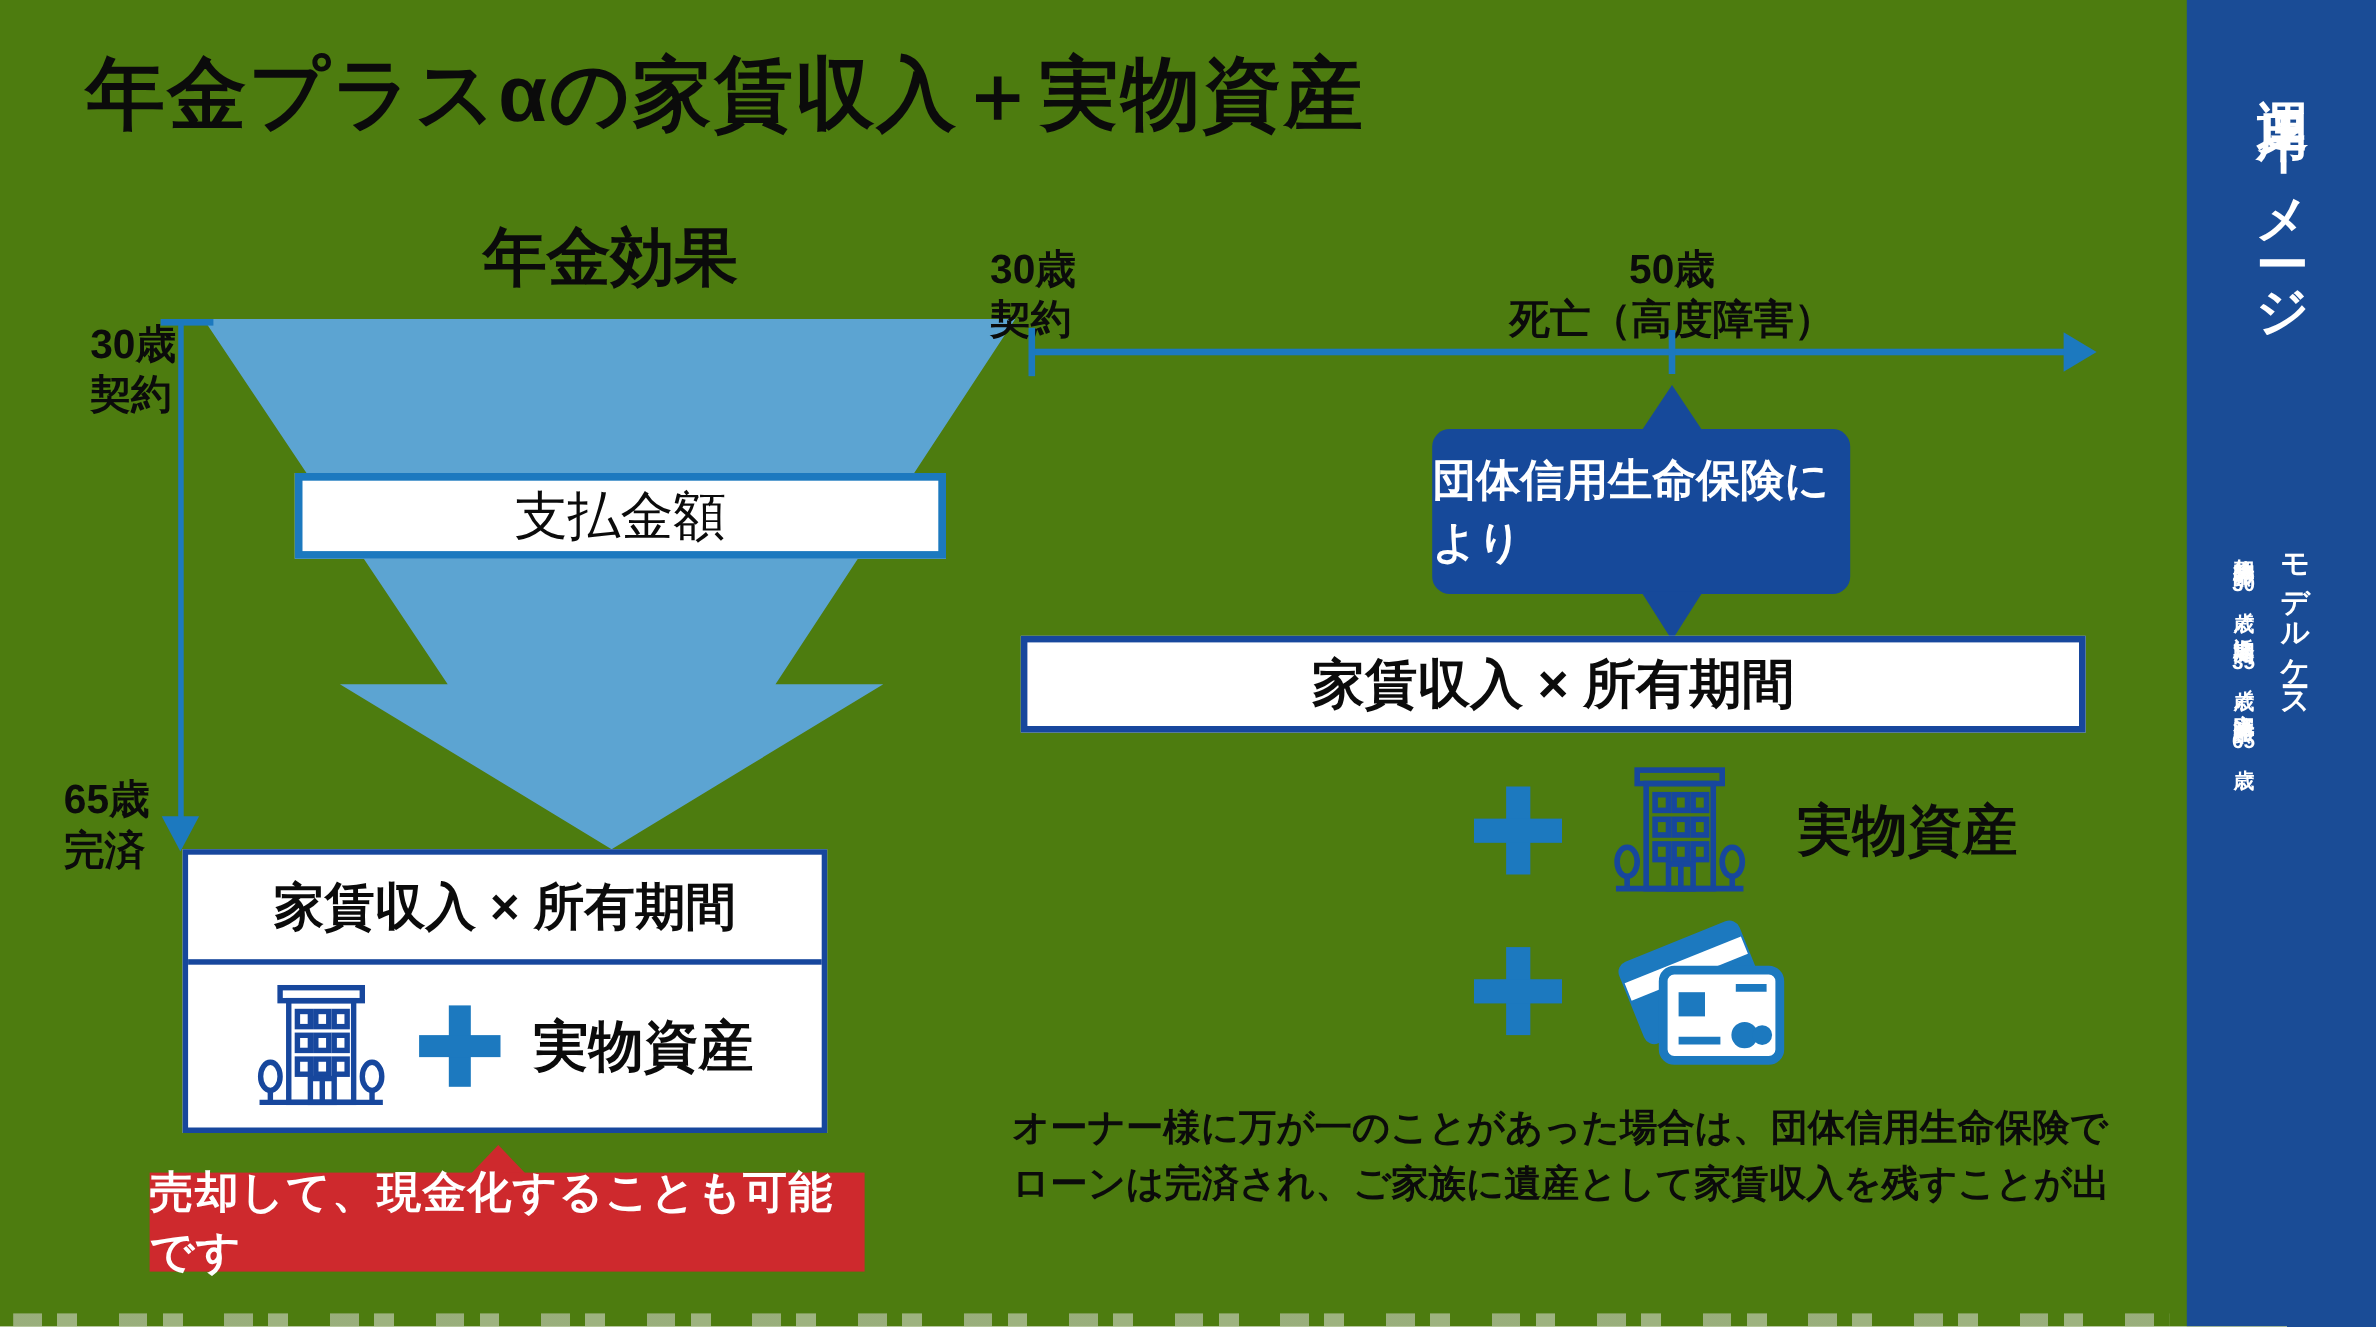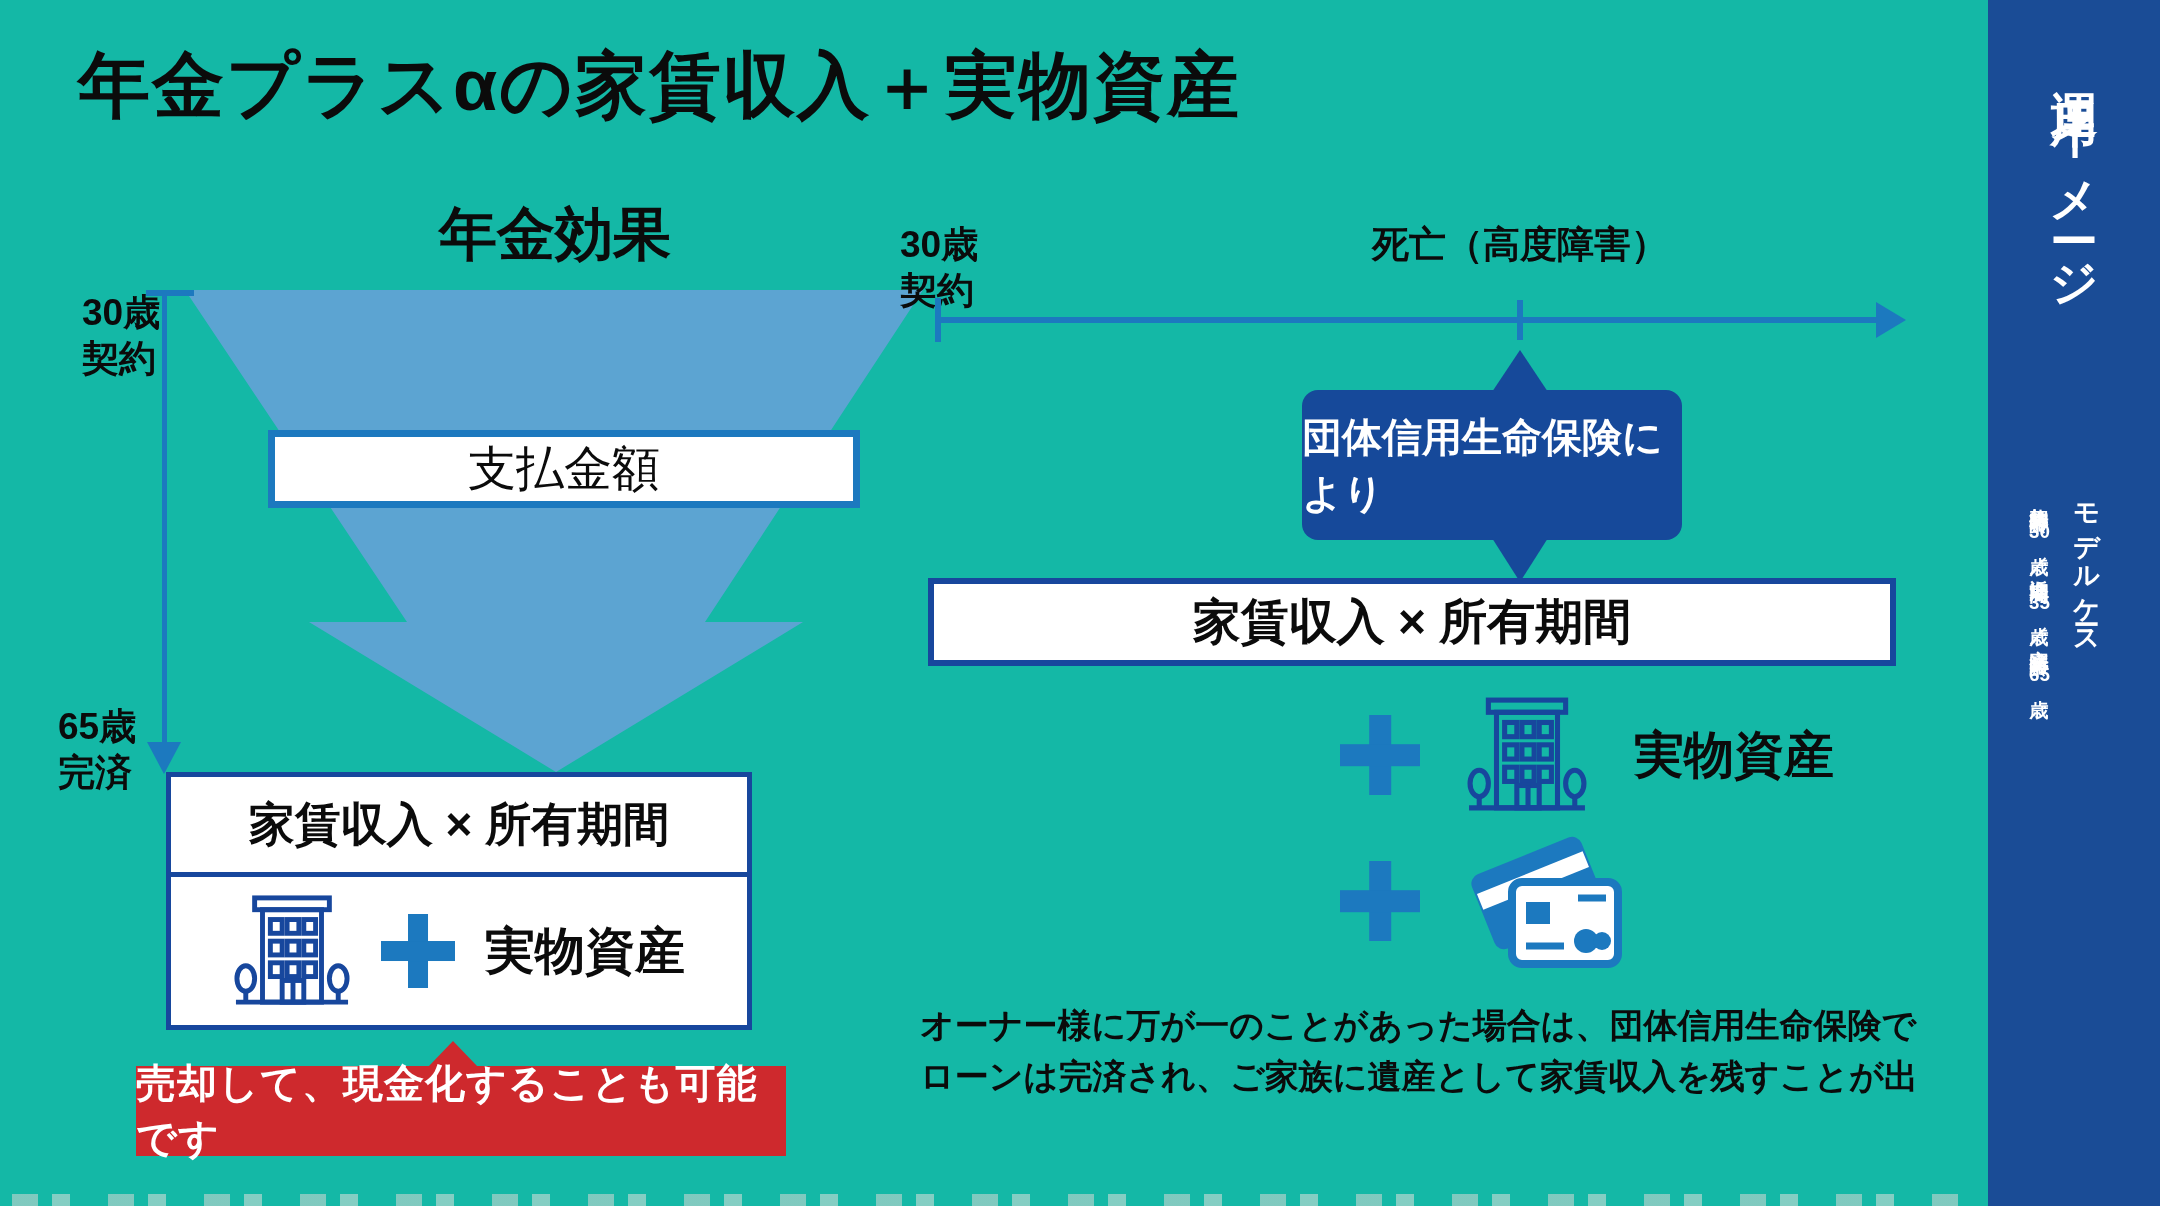--- a/index.html
+++ b/index.html
@@ -7,21 +7,21 @@
     --mblue:#1C79BF;
     --navy:#17479D;
     --callout:#16499A;
     --sidebar:#1A4C96;
     --red:#CE292D;
     --ink:#0b0b0b;
   }
   *{margin:0;padding:0;box-sizing:border-box;}
   html,body{background:#fff;}
   body{font-family:"Liberation Sans","DejaVu Sans",sans-serif;color:var(--ink);}
-  .canvas{position:relative;width:2160px;height:1206px;background:#14b8a6;overflow:hidden;}
+  .canvas{position:relative;width:2160px;height:1206px;background:#4d7c0f;overflow:hidden;}
 
   
   .page-title{position:absolute;left:78px;top:38px;font-size:72px;font-weight:900;letter-spacing:2px;color:var(--ink);}
 
   
   .funnel-heading{position:absolute;left:175px;top:196px;width:760px;text-align:center;font-size:58px;font-weight:900;}
   .funnel-svg{position:absolute;left:175px;top:288px;width:760px;height:486px;}
   .start-label{position:absolute;left:82px;top:290px;font-size:37px;font-weight:800;line-height:46px;}
   .end-label{position:absolute;left:58px;top:704px;font-size:37px;font-weight:800;line-height:46px;}
   .axis-line{position:absolute;left:162px;top:292px;width:5px;height:452px;background:var(--mblue);}
@@ -152,20 +152,21 @@
       <span class="txt">売却して、現金化することも可能です</span>
     </div>
   </div>
 
   <div>
     <div class="tl-start-label">
       <div>30歳</div>
       <div>契約</div>
     </div>
     <div class="tl-event-label">
+      <div>50歳</div>
       <div>死亡（高度障害）</div>
     </div>
 
     <div class="tl-line"></div>
     <div class="tl-start-tick"></div>
     <div class="tl-event-tick"></div>
     <div class="tl-arrowhead"></div>
 
     <div class="callout-up"></div>
     <div class="callout">

